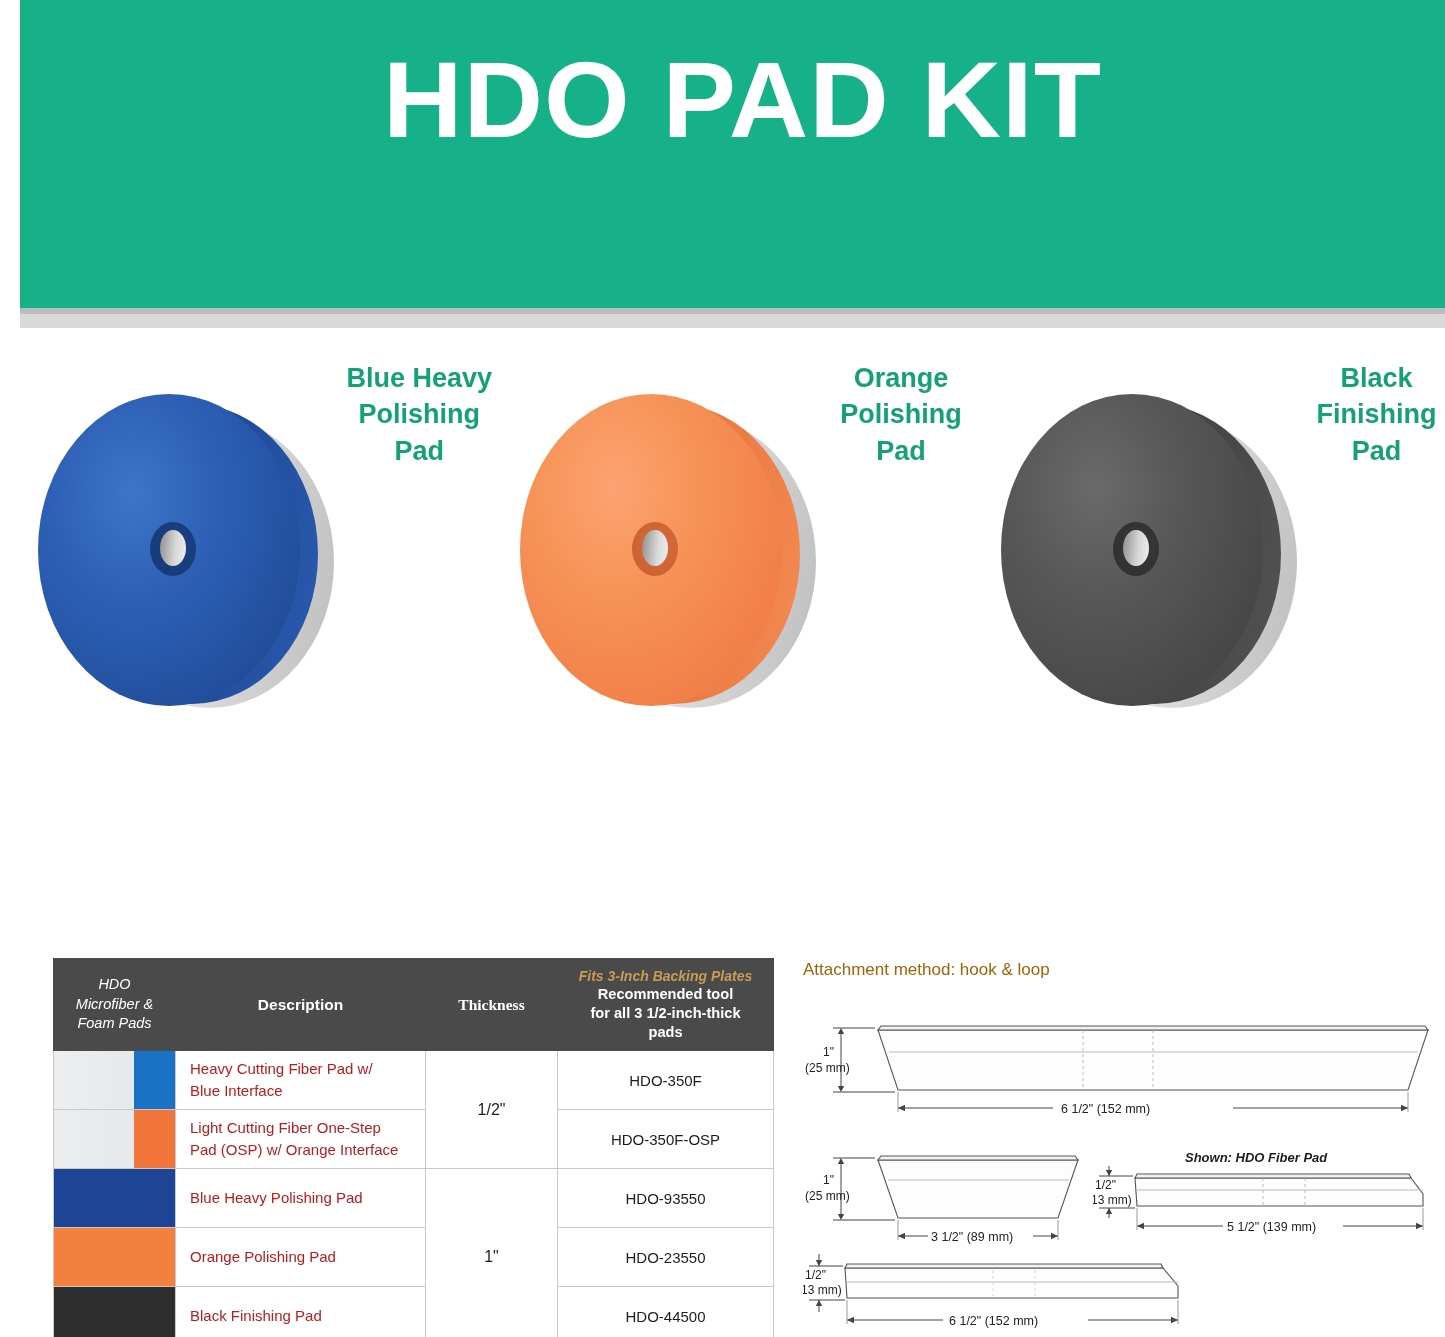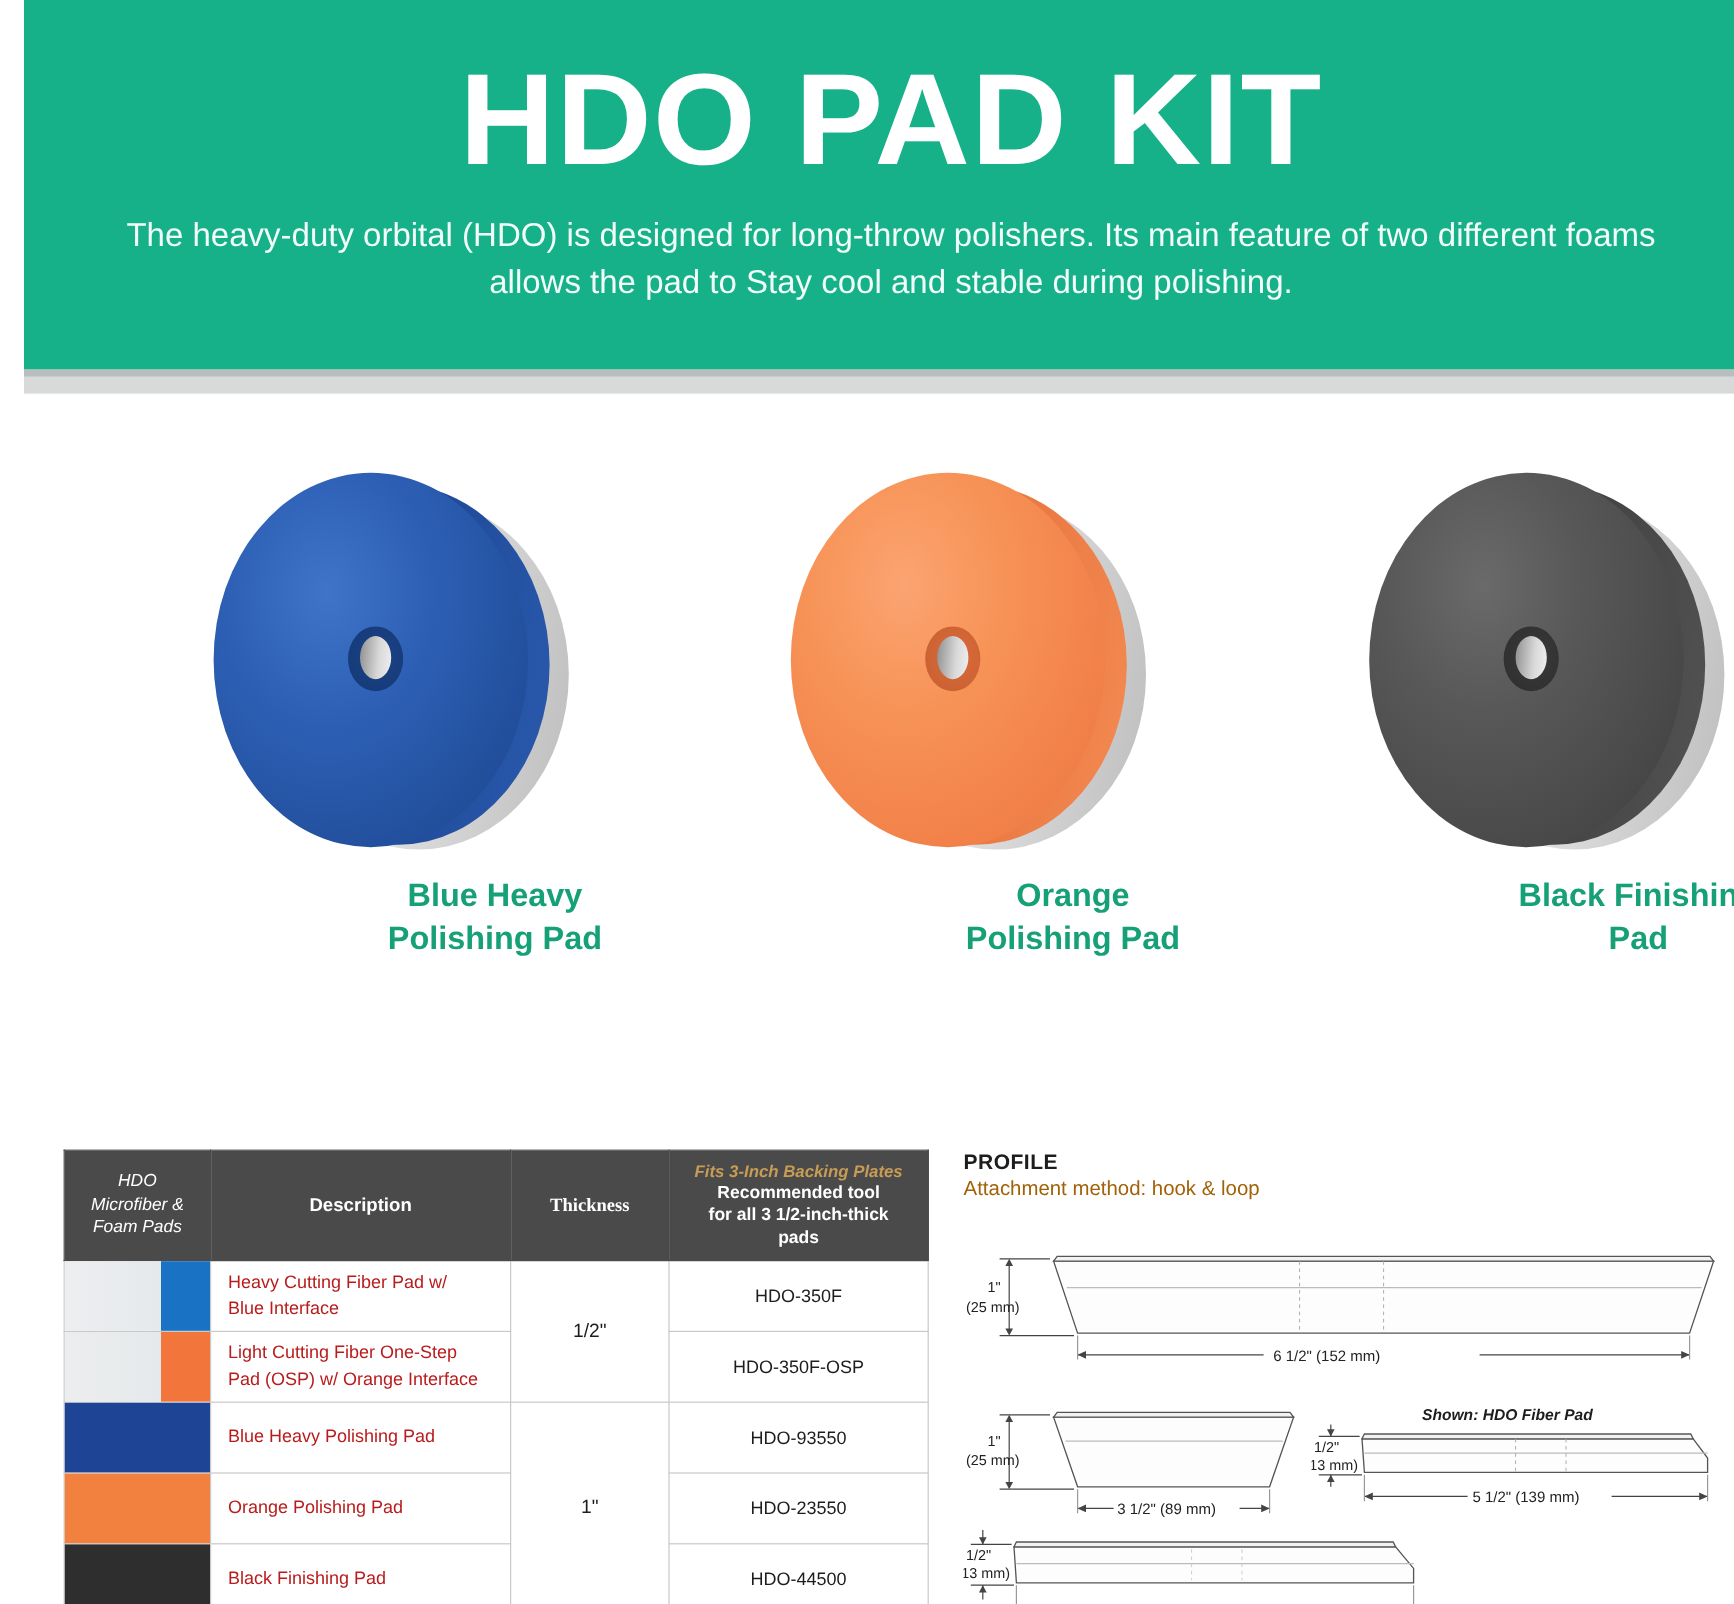--- a/index.html
+++ b/index.html
@@ -46,22 +46,22 @@
   .hero-rule2 {
     position: absolute; left: 0; top: 314px; width: 1445px; height: 14px;
     background: #d8dada;
   }
 
   
   .products {
     position: absolute; left: 0; top: 346px; width: 1445px; height: 530px;
     display: flex;
   }
-  .product { flex: 1 1 0; position: relative; display: flex; flex-direction: column;
-             align-items: flex-end; padding-left: 12px; }
+  .product { flex: 1 1 0; position: relative; display: flex; flex-direction: row;
+             align-items: flex-start; padding-left: 12px; }
   .pad-wrap { position: relative; width: 330px; height: 350px; margin-top: 18px; }
 
   
   .pad-back {
     position: absolute; left: 52px; top: 52px;
     width: 250px; height: 292px;
     background: linear-gradient(100deg,#f4f4f4 0%, #e2e2e2 45%, #bdbdbd 100%);
     border-radius: 50%;
   }
   .pad-side {
@@ -155,21 +155,20 @@
   .dia { position: absolute; }
   svg text { font-family: "Liberation Sans", sans-serif; }
 </style>
 </head>
 <body>
 
 <div class="page">
 
   <div class="hero">
     <div class="hero-title">HDO PAD KIT</div>
-    <div class="hero-sub">The heavy-duty orbital (HDO) is designed for long-throw polishers. Its main feature of two different foams allows the pad to Stay cool and stable during polishing.</div>
   </div>
   <div class="hero-rule"></div>
   <div class="hero-rule2"></div>
 
   <div class="products">
 
     <div class="product">
       <div class="pad-wrap blue">
         <div class="pad-back"></div>
         <div class="pad-side"></div>
@@ -270,21 +269,20 @@
             <span class="sw sw-black"></span>
           </td>
           <td class="cell-desc">Black Finishing Pad</td>
           <td class="cell-tool">HDO-44500</td>
         </tr>
 
       </tbody>
     </table>
 
     <div class="profile">
-      <div class="profile-title">PROFILE</div>
       <div class="profile-sub">Attachment method: hook &amp; loop</div>
 
       <div class="diagrams">
 
         <svg class="dia" style="left:0px; top:14px;" width="640" height="118" viewBox="0 0 640 118">
           <g stroke="#555" fill="none" stroke-width="1.1">
             <path d="M75 22 L625 22 L605 82 L95 82 Z" fill="#fdfdfd"></path>
             <path d="M78 18 L622 18 L625 22 L75 22 Z" fill="#f2f2f2"></path>
             <line x1="86" y1="44" x2="615" y2="44" stroke="#bbb"></line>
           </g>

